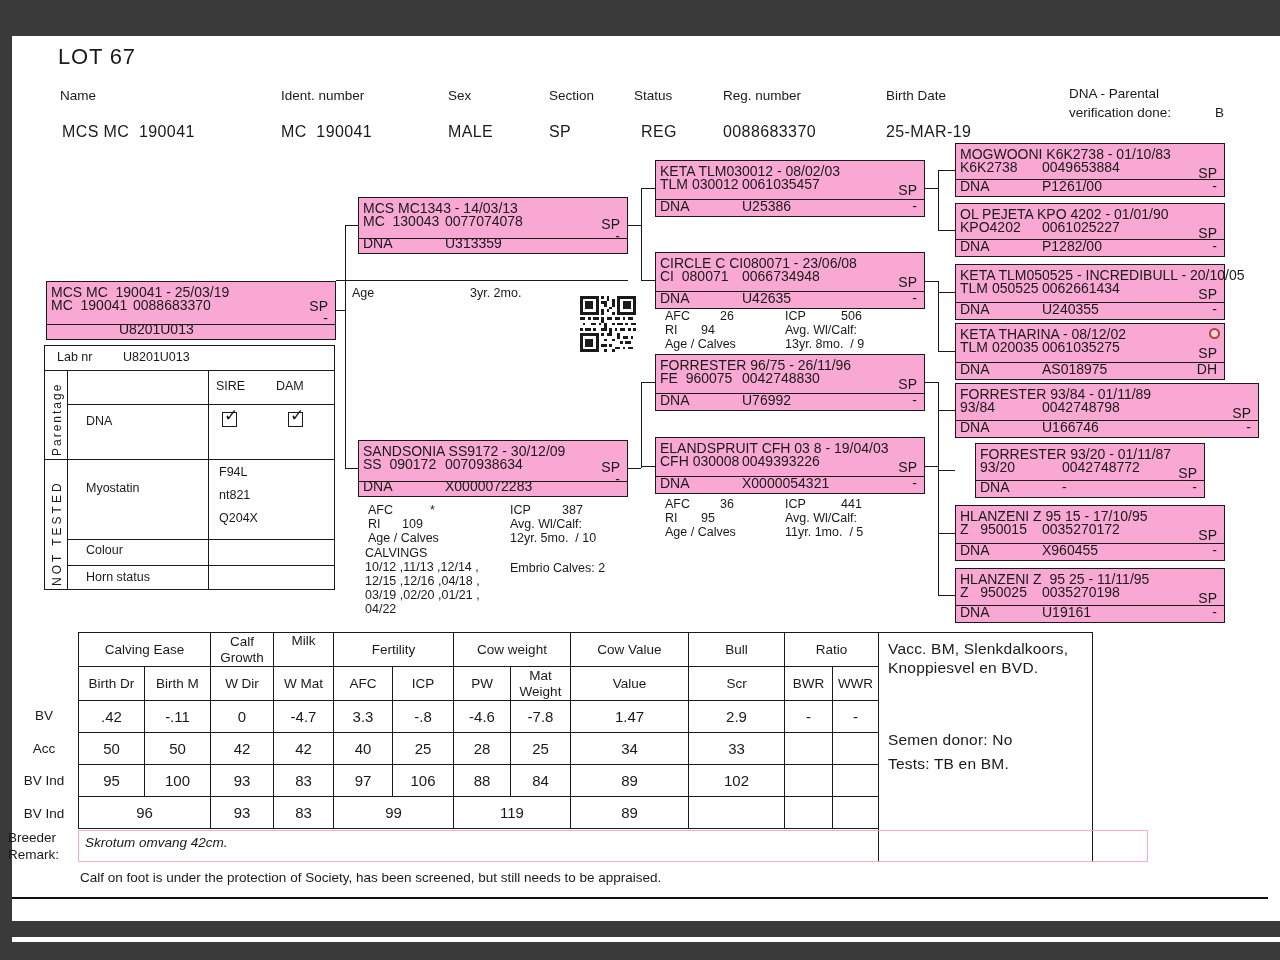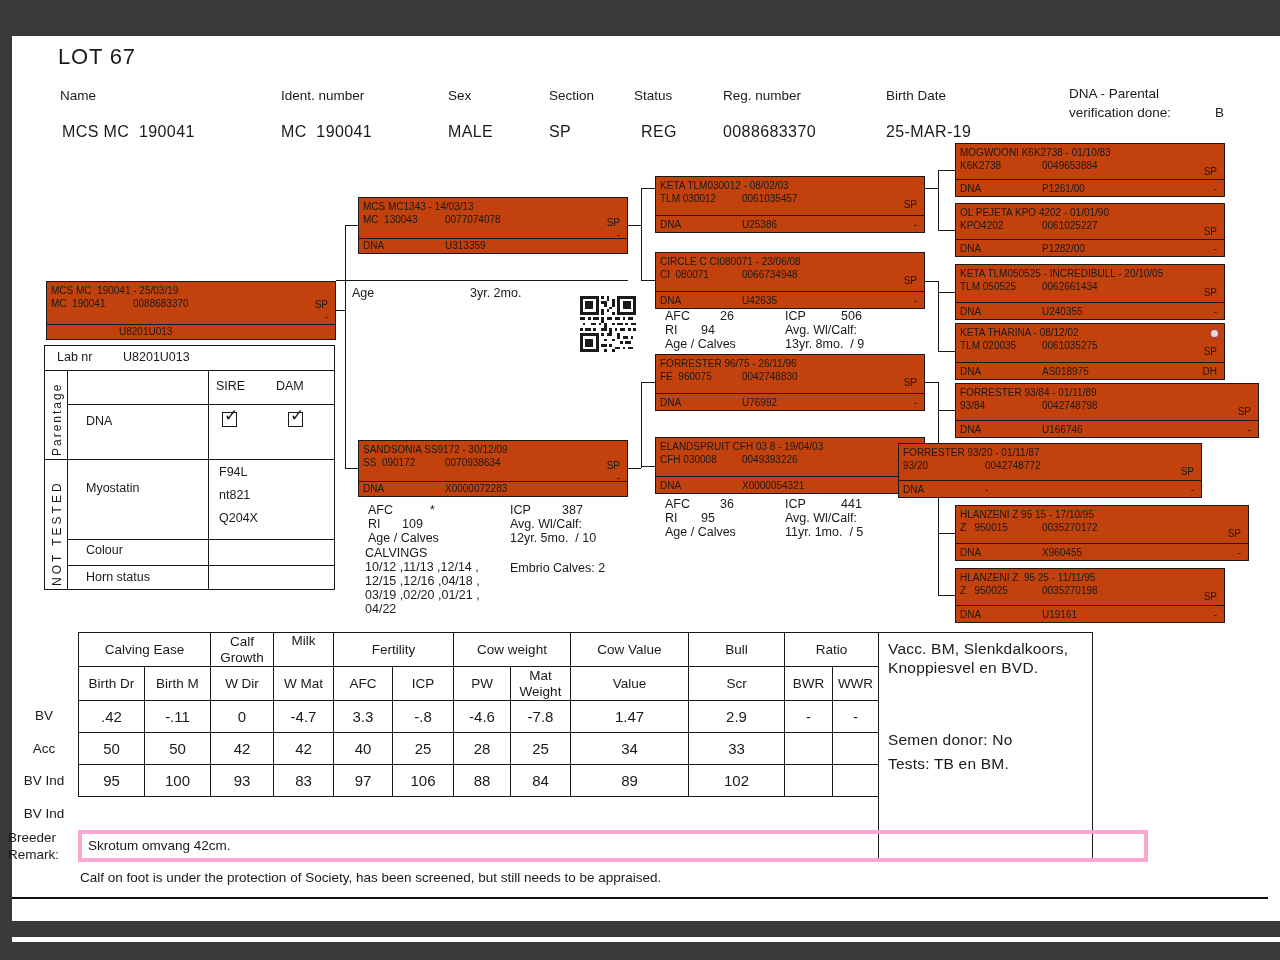--- a/index.html
+++ b/index.html
@@ -12,21 +12,21 @@
   .f12 { font-size:12.5px; }
   .f13 { font-size:13.5px; }
   .f15 { font-size:15.5px; letter-spacing:.2px; }
   .f16 { font-size:16px; letter-spacing:.4px; }
   .f19 { font-size:22px; letter-spacing:.8px; }
   .hl { position:absolute; height:0; border-top:1px solid #1a1a1a; }
   .vl { position:absolute; width:0; border-left:1px solid #1a1a1a; }
   .thick { border-top:2px solid #111; }
 
   
-  .pbox { position:absolute; border:1px solid #1a1a1a; font-size:10px; line-height:1.1; background:#c2410c; }
+  .pbox { position:absolute; border:1px solid #1a1a1a; font-size:14px; line-height:1.1; background:#f9a8d4; }
   .pbox span { position:absolute; white-space:pre; }
   .pbox .l1 { left:4px; top:3px; }
   .pbox .l2a { left:4px; top:16px; }
   .pbox .l2b { left:86px; top:16px; }
   .pbox .sp { right:7px; top:22px; }
   .pbox .sep { left:0; right:0; bottom:16px; height:0; border-top:1px solid #1a1a1a; }
   .pbox .dna-l { left:4px; bottom:2px; }
   .pbox .dna-v { left:86px; bottom:2px; }
   .pbox .dash { right:7px; bottom:2px; }
   .pbox.sa .sp { top:19px; }
@@ -49,21 +49,21 @@
   
   .bv { position:absolute; left:78px; top:632px; border-collapse:collapse; table-layout:fixed; }
   .bv td { border:1px solid #1a1a1a; text-align:center; vertical-align:middle; padding:0 1px; line-height:1.15; overflow:hidden; }
   .bv tr.grp td { height:34px; font-size:13.5px; }
   .bv tr.grp td.vt { vertical-align:top; }
   .bv tr.sub td { height:34px; font-size:13.5px; }
   .bv tr.dat td { height:32px; font-size:15px; }
   .rowlab { position:absolute; left:16px; width:56px; text-align:center; font-size:13.5px; }
 
   .panel { border:1px solid #1a1a1a; }
-  .rembox { position:absolute; border:4px solid #f9a8d4; }
+  .rembox { position:absolute; border:1px solid #f9a8d4;font-style:italic; }
 </style>
 </head>
 <body>
 
 <div class="page">
 
   <div class="bar" style="left:0;top:0;width:1280px;height:36px"></div>
   <div class="bar" style="left:0;top:36px;width:12px;height:924px"></div>
   <div class="bar" style="left:12px;top:921px;width:1268px;height:16px"></div>
   <div class="bar" style="left:12px;top:942px;width:1268px;height:18px"></div>
@@ -147,21 +147,21 @@
     <span class="l1">SANDSONIA SS9172 - 30/12/09</span>
     <span class="l2a">SS  090172</span>
     <span class="l2b">0070938634</span>
     <span class="sp">SP</span>
     <span class="dash">-</span>
     <span class="sep"></span>
     <span class="dna-l">DNA</span>
     <span class="dna-v">X0000072283</span>
   </div>
 
-  <div class="pbox" style="left:655px;top:176px;width:270px;height:57px">
+  <div class="pbox" style="left:655px;top:160px;width:270px;height:57px">
     <span class="l1">KETA TLM030012 - 08/02/03</span>
     <span class="l2a">TLM 030012</span>
     <span class="l2b">0061035457</span>
     <span class="sp">SP</span>
     <span class="sep"></span>
     <span class="dna-l">DNA</span>
     <span class="dna-v">U25386</span>
     <span class="dash">-</span>
   </div>
   <div class="pbox" style="left:655px;top:252px;width:270px;height:57px">
@@ -239,31 +239,31 @@
   <div class="pbox" style="left:955px;top:383px;width:304px;height:55px">
     <span class="l1">FORRESTER 93/84 - 01/11/89</span>
     <span class="l2a">93/84</span>
     <span class="l2b">0042748798</span>
     <span class="sp">SP</span>
     <span class="sep"></span>
     <span class="dna-l">DNA</span>
     <span class="dna-v">U166746</span>
     <span class="dash">-</span>
   </div>
-  <div class="pbox" style="left:898px;top:443px;width:304px;height:55px">
+  <div class="pbox" style="left:975px;top:443px;width:230px;height:55px">
     <span class="l1">FORRESTER 93/20 - 01/11/87</span>
     <span class="l2a">93/20</span>
     <span class="l2b">0042748772</span>
     <span class="sp">SP</span>
     <span class="sep"></span>
     <span class="dna-l">DNA</span>
     <span class="dna-v">-</span>
     <span class="dash">-</span>
   </div>
-  <div class="pbox" style="left:955px;top:505px;width:294px;height:56px">
+  <div class="pbox" style="left:955px;top:505px;width:270px;height:56px">
     <span class="l1">HLANZENI Z 95 15 - 17/10/95</span>
     <span class="l2a">Z   950015</span>
     <span class="l2b">0035270172</span>
     <span class="sp">SP</span>
     <span class="sep"></span>
     <span class="dna-l">DNA</span>
     <span class="dna-v">X960455</span>
     <span class="dash">-</span>
   </div>
   <div class="pbox" style="left:955px;top:568px;width:270px;height:55px">
@@ -442,20 +442,31 @@
       <td>83</td>
       <td>97</td>
       <td>106</td>
       <td>88</td>
       <td>84</td>
       <td>89</td>
       <td>102</td>
       <td></td>
       <td></td>
     </tr>
+    <tr class="dat">
+      <td colspan="2">96</td>
+      <td>93</td>
+      <td>83</td>
+      <td colspan="2">99</td>
+      <td colspan="2">119</td>
+      <td>89</td>
+      <td></td>
+      <td></td>
+      <td></td>
+    </tr>
   </tbody>
     </table>
 
   <div class="abs panel" style="left:878px;top:632px;width:215px;height:230px">
     <span class="txt f15" style="left:9px;top:7px">Vacc. BM, Slenkdalkoors,</span>
     <span class="txt f15" style="left:9px;top:26px">Knoppiesvel en BVD.</span>
     <span class="txt f15" style="left:9px;top:98px">Semen donor: No</span>
     <span class="txt f15" style="left:9px;top:122px">Tests: TB en BM.</span>
   </div>
 

